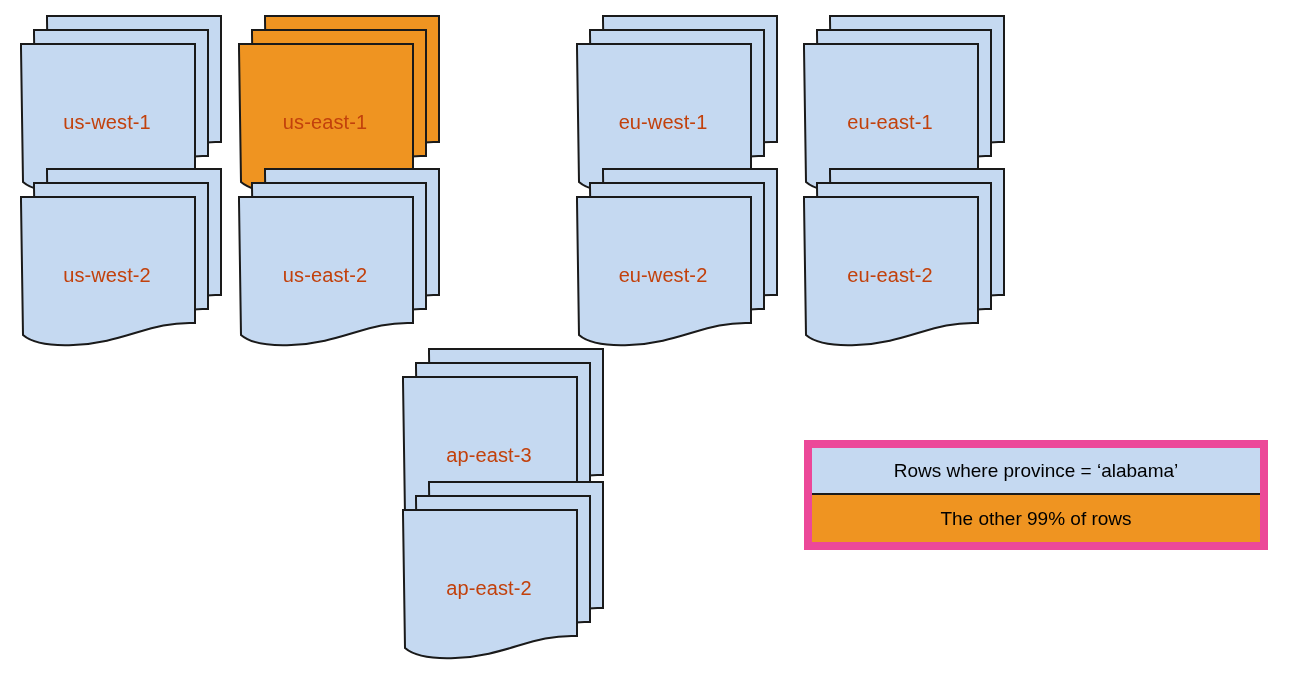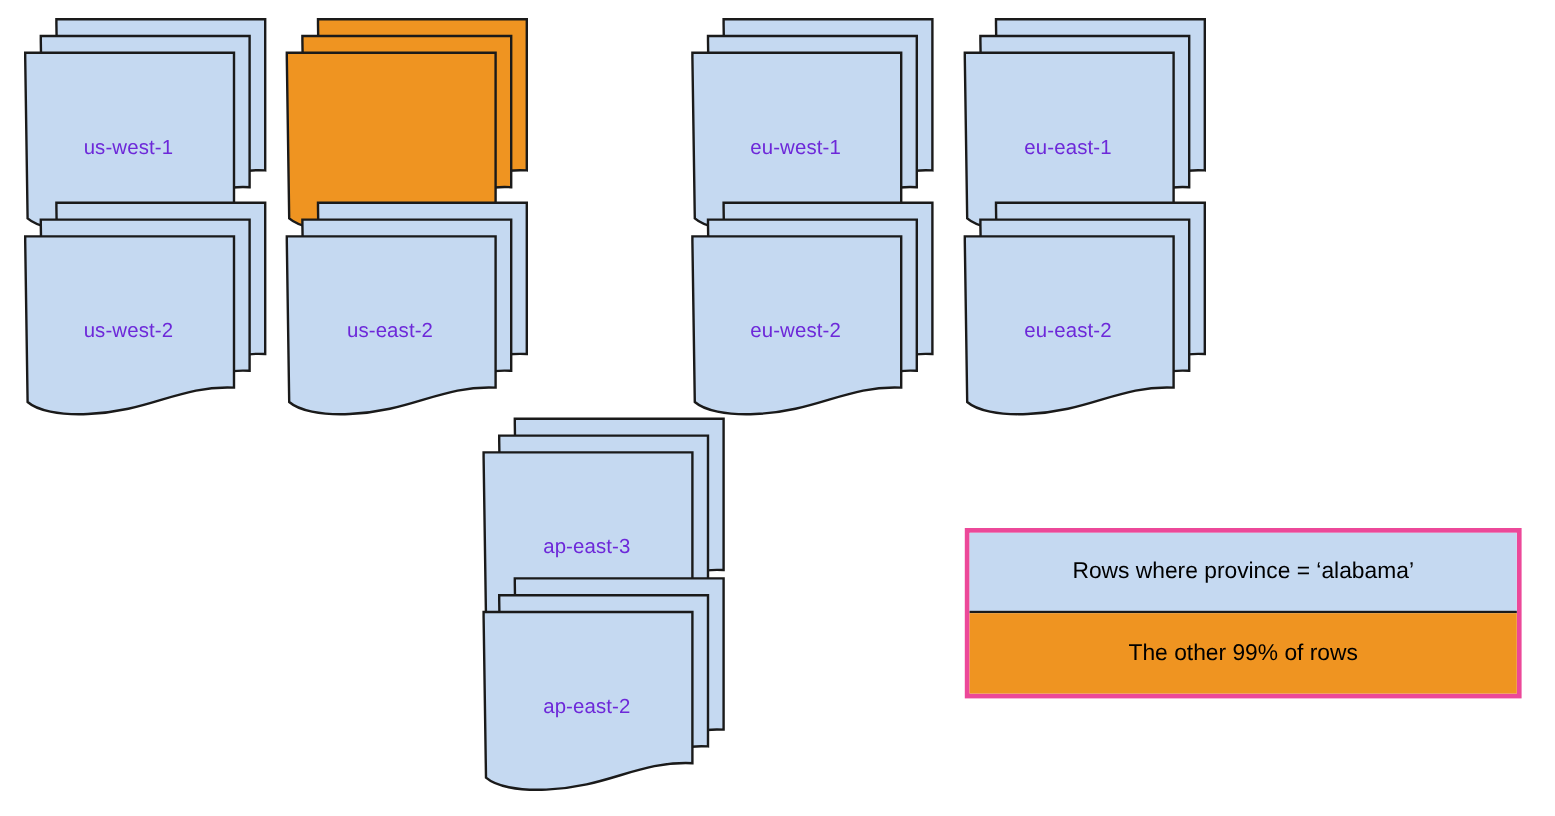--- a/index.html
+++ b/index.html
@@ -35,36 +35,36 @@
   }
   .stack-label {
     position: absolute;
     left: 0px;
     top: 44px;
     width: 174px;
     height: 126px;
     display: flex;
     align-items: center;
     justify-content: center;
-    font-size: 17px;
-    color: #6d28d9;
+    font-size: 20px;
+    color: #c2410c;
     line-height: 1;
     letter-spacing: 0.1px;
     white-space: nowrap;
     pointer-events: none;
   }
 
   
   .legend {
     position: absolute;
     left: 804px;
     top: 440px;
     width: 464px;
-    height: 142px;
-    border: 4px solid #ec4899;
+    height: 110px;
+    border: 8px solid #ec4899;
     box-sizing: border-box;
     background: #ffffff;
   }
   .legend-row {
     width: 100%;
     height: 50%;
     box-sizing: border-box;
     display: flex;
     align-items: center;
     justify-content: center;
@@ -92,20 +92,21 @@
           <path d="M 1 29 L 175 29 L 175 155 C 129.76 153 105.39999999999999 175 53.199999999999996 177 C 28.84 178 11 174 3 167 L 1 33 Z" fill="#c5d9f1" stroke="#1a1a1a" stroke-width="2" stroke-linejoin="miter"></path>
         </svg>
         <div class="stack-label">us-west-1</div>
       </div>
       <div class="stack" style="left: 238px; top: 15px;">
         <svg width="204" height="184">
           <path d="M 27 1 L 201 1 L 201 127 C 155.76 125 131.39999999999998 147 79.19999999999999 149 C 54.84 150 37 146 29 139 L 27 5 Z" fill="#ef9421" stroke="#1a1a1a" stroke-width="2" stroke-linejoin="miter"></path>
           <path d="M 14 15 L 188 15 L 188 141 C 142.76 139 118.39999999999999 161 66.19999999999999 163 C 41.84 164 24 160 16 153 L 14 19 Z" fill="#ef9421" stroke="#1a1a1a" stroke-width="2" stroke-linejoin="miter"></path>
           <path d="M 1 29 L 175 29 L 175 155 C 129.76 153 105.39999999999999 175 53.199999999999996 177 C 28.84 178 11 174 3 167 L 1 33 Z" fill="#ef9421" stroke="#1a1a1a" stroke-width="2" stroke-linejoin="miter"></path>
         </svg>
+        <div class="stack-label">us-east-1</div>
       </div>
       <div class="stack" style="left: 576px; top: 15px;">
         <svg width="204" height="184">
           <path d="M 27 1 L 201 1 L 201 127 C 155.76 125 131.39999999999998 147 79.19999999999999 149 C 54.84 150 37 146 29 139 L 27 5 Z" fill="#c5d9f1" stroke="#1a1a1a" stroke-width="2" stroke-linejoin="miter"></path>
           <path d="M 14 15 L 188 15 L 188 141 C 142.76 139 118.39999999999999 161 66.19999999999999 163 C 41.84 164 24 160 16 153 L 14 19 Z" fill="#c5d9f1" stroke="#1a1a1a" stroke-width="2" stroke-linejoin="miter"></path>
           <path d="M 1 29 L 175 29 L 175 155 C 129.76 153 105.39999999999999 175 53.199999999999996 177 C 28.84 178 11 174 3 167 L 1 33 Z" fill="#c5d9f1" stroke="#1a1a1a" stroke-width="2" stroke-linejoin="miter"></path>
         </svg>
         <div class="stack-label">eu-west-1</div>
       </div>
       <div class="stack" style="left: 803px; top: 15px;">

